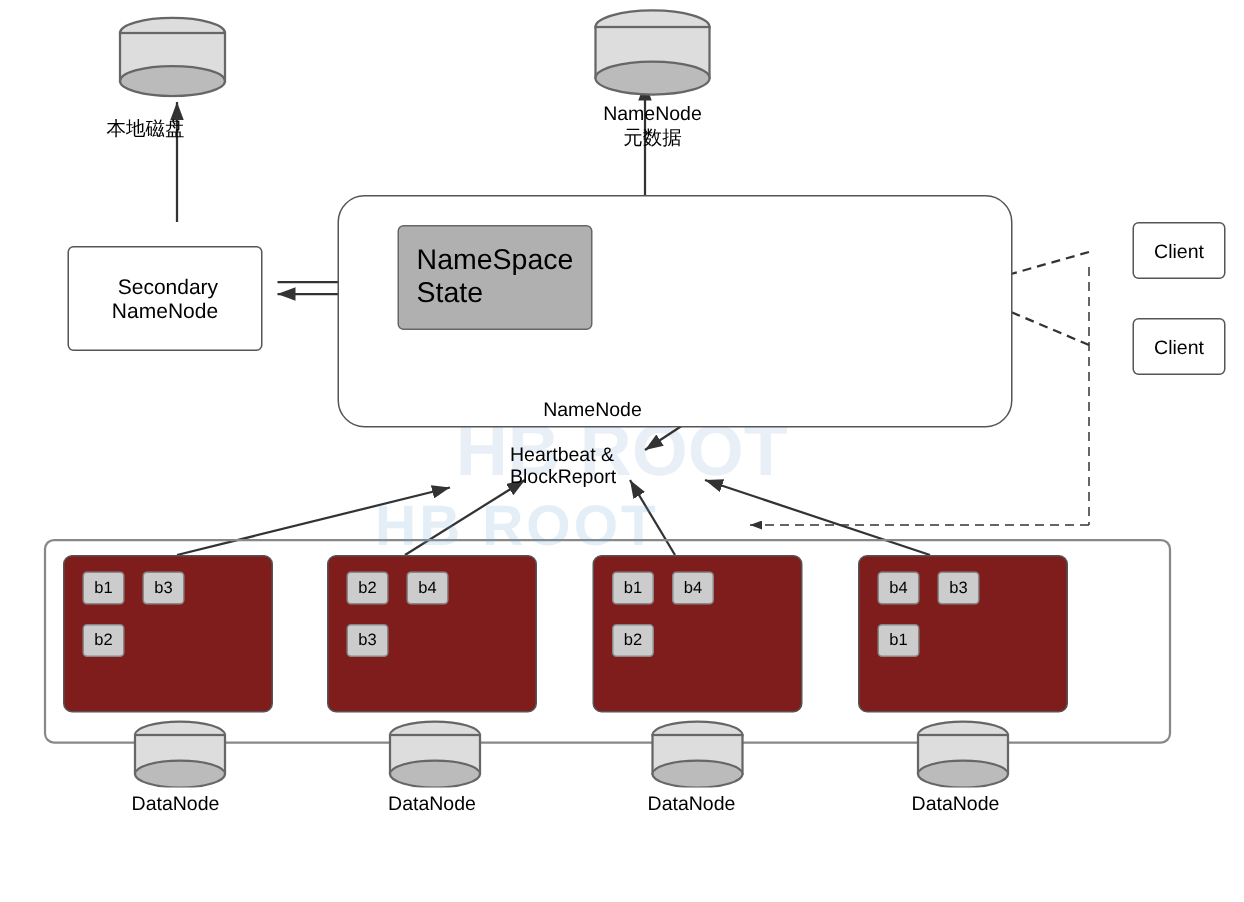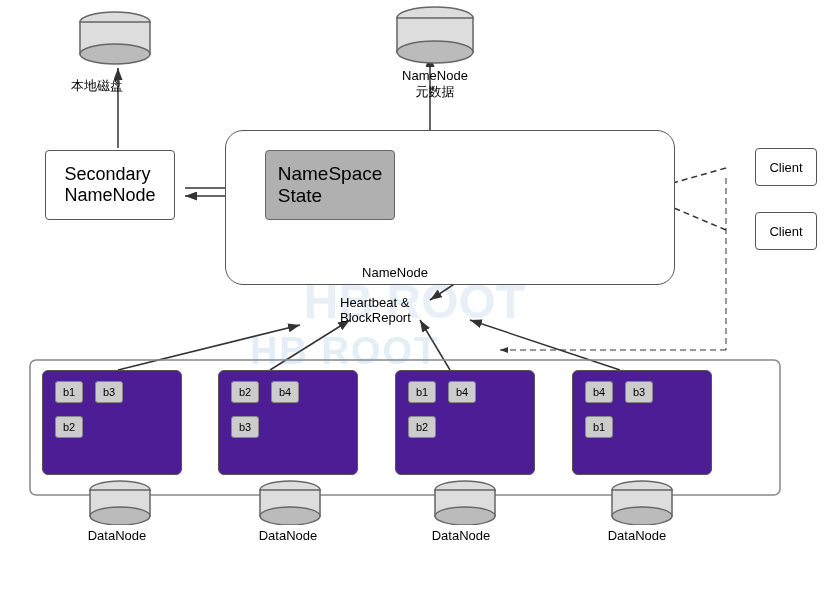--- a/index.html
+++ b/index.html
@@ -61,21 +61,21 @@
     }
 
     .box.gray-fill {
       background: #b0b0b0;
       border: 1.5px solid #666;
       color: #000;
     }
 
     .box.datanode-container {
       border-radius: 6px;
-      background: #4c1d95;
+      background: #7f1d1d;
     }
 
     .small-block {
       position: absolute;
       width: 28px;
       height: 22px;
       border: 1px solid #888;
       background: #ccc;
       border-radius: 3px;
       display: flex;
@@ -149,21 +149,21 @@
 
   <div class="cylinder" style="position:absolute; left:75px; top:10px;">
     <svg width="80" height="55">
       <ellipse cx="40" cy="12" rx="35" ry="10" fill="#ddd" stroke="#666" stroke-width="1.5"></ellipse>
       <rect x="5" y="12" width="70" height="32" fill="#ddd" stroke="#666" stroke-width="1.5"></rect>
       <ellipse cx="40" cy="44" rx="35" ry="10" fill="#bbb" stroke="#666" stroke-width="1.5"></ellipse>
     </svg>
   </div>
   <div class="label" style="left:52px; top:65px; width:90px;margin-top:12px;">本地磁盘</div>
 
-  <div class="box" style="left:45px; top:150px; width:130px; height:70px; font-size:18px; text-align:left; padding:5px;">
+  <div class="box" style="left:45px; top:164px; width:130px; height:70px; font-size:14px; text-align:right; padding:5px;">
     <span style="white-space:pre-line;">Secondary
 NameNode</span>
   </div>
 
   <div class="cylinder" style="position:absolute; left:390px; top:5px;">
     <svg width="90" height="60">
       <ellipse cx="45" cy="13" rx="38" ry="11" fill="#ddd" stroke="#666" stroke-width="1.5"></ellipse>
       <rect x="7" y="13" width="76" height="34" fill="#ddd" stroke="#666" stroke-width="1.5"></rect>
       <ellipse cx="45" cy="47" rx="38" ry="11" fill="#bbb" stroke="#666" stroke-width="1.5"></ellipse>
     </svg>

